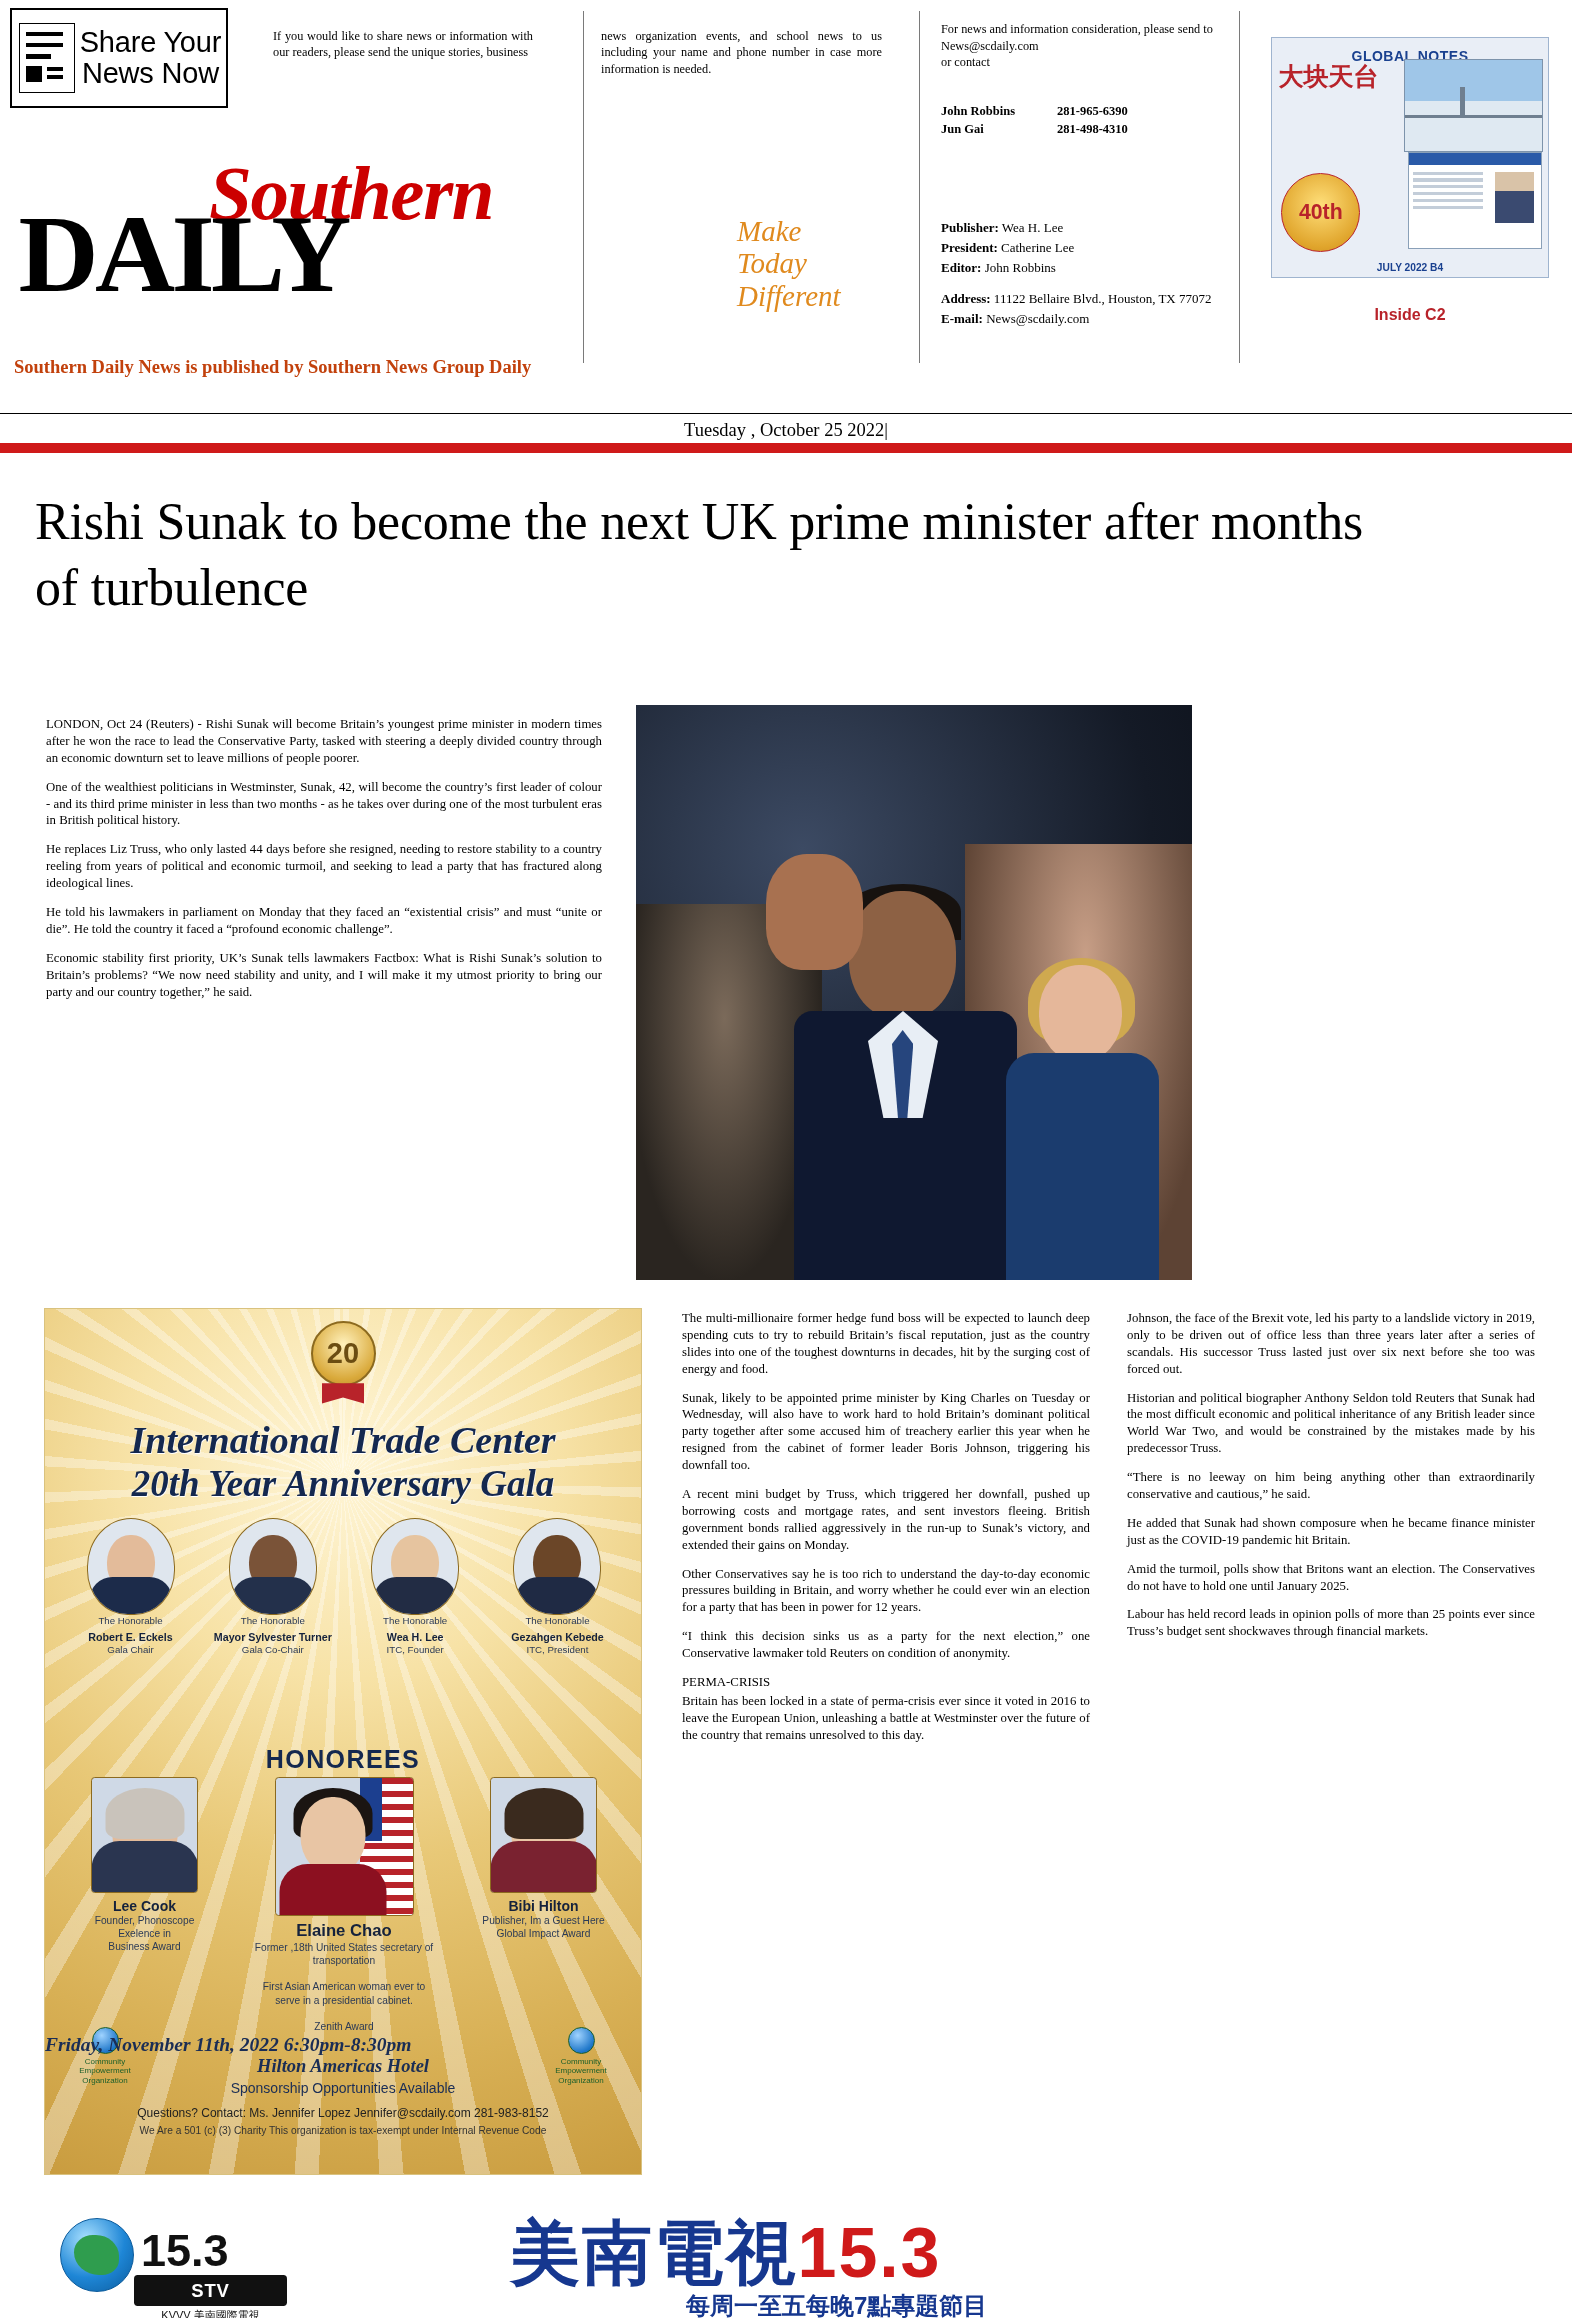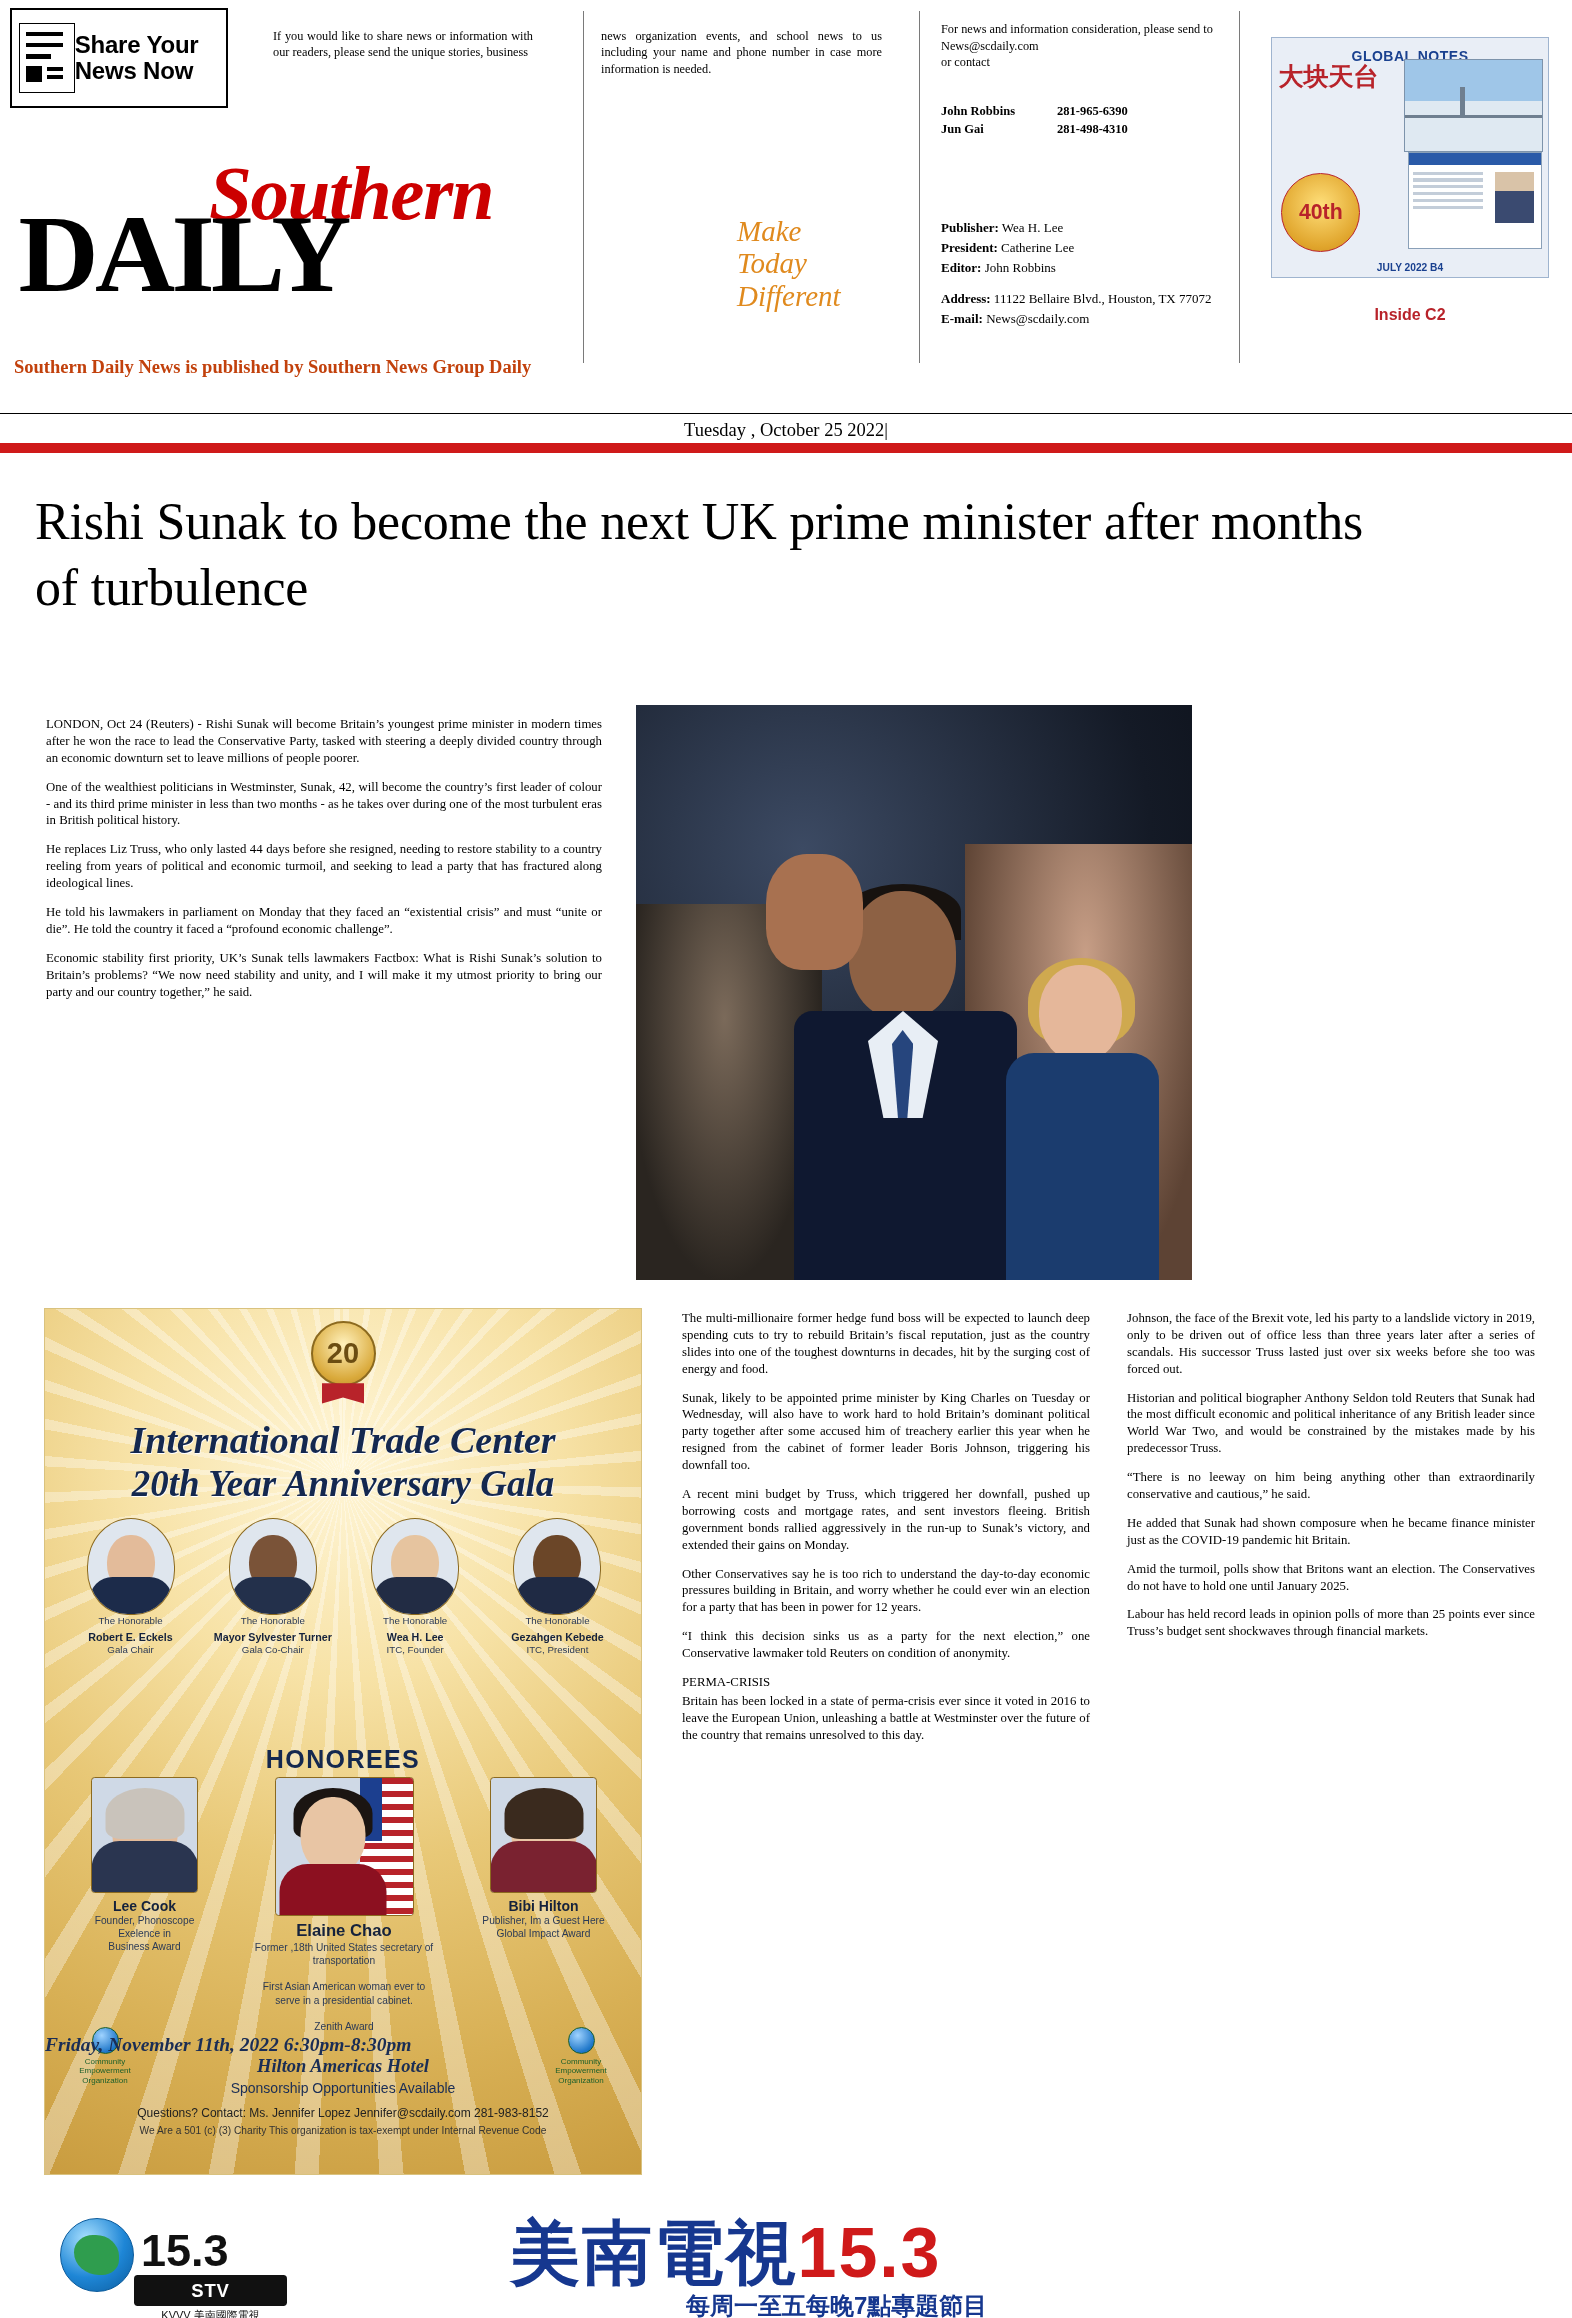--- a/index.html
+++ b/index.html
@@ -27,22 +27,22 @@
   .share-icon i {
     position:absolute; background:#000; display:block;
   }
   .share-icon .l1 { left:6.5px; top:7.4px; width:37px; height:4.6px; }
   .share-icon .l2 { left:6.5px; top:18.5px; width:37px; height:4.6px; }
   .share-icon .l3 { left:6.5px; top:30px; width:25px; height:4.6px; }
   .share-icon .sq { left:6.5px; top:42px; width:16px; height:16px; }
   .share-icon .l4 { left:27px; top:43px; width:16.7px; height:3.7px; }
   .share-icon .l5 { left:27px; top:51px; width:16.7px; height:3.7px; }
   .share-label {
-    flex:1; text-align:left; font-family:"Liberation Sans", sans-serif;
-    font-weight:bold; font-size:24px; line-height:1.08; letter-spacing:-0.2px;
+    flex:1; text-align:center; font-family:"Liberation Sans", sans-serif;
+    font-weight:normal; font-size:29px; line-height:1.08; letter-spacing:-0.2px;
   }
 
   .col-text {
     position:absolute; font-family:"Liberation Serif", serif;
     font-size:12.3px; line-height:1.33; text-align:justify;
   }
   .c1 { left:273px; top:28px; width:260px; }
   .c2 { left:601px; top:28px; width:281px; }
   .c3 { left:941px; top:21.3px; width:288px; }
 
@@ -500,21 +500,21 @@
     <p>The multi-millionaire former hedge fund boss will be expected to launch deep spending cuts to try to rebuild Britain’s fiscal reputation, just as the country slides into one of the toughest downturns in decades, hit by the surging cost of energy and food.</p>
     <p>Sunak, likely to be appointed prime minister by King Charles on Tuesday or Wednesday, will also have to work hard to hold Britain’s dominant political party together after some accused him of treachery earlier this year when he resigned from the cabinet of former leader Boris Johnson, triggering his downfall too.</p>
     <p>A recent mini budget by Truss, which triggered her downfall, pushed up borrowing costs and mortgage rates, and sent investors fleeing. British government bonds rallied aggressively in the run-up to Sunak’s victory, and extended their gains on Monday.</p>
     <p>Other Conservatives say he is too rich to understand the day-to-day economic pressures building in Britain, and worry whether he could ever win an election for a party that has been in power for 12 years.</p>
     <p>“I think this decision sinks us as a party for the next election,” one Conservative lawmaker told Reuters on condition of anonymity.</p>
     <p style="margin-bottom:1.9px;">PERMA-CRISIS</p>
     <p>Britain has been locked in a state of perma-crisis ever since it voted in 2016 to leave the European Union, unleashing a battle at Westminster over the future of the country that remains unresolved to this day.</p>
   </div>
 
   <div class="body-col bc3">
-    <p>Johnson, the face of the Brexit vote, led his party to a landslide victory in 2019, only to be driven out of office less than three years later after a series of scandals. His successor Truss lasted just over six weeks before she too was forced out.</p>
+    <p>Johnson, the face of the Brexit vote, led his party to a landslide victory in 2019, only to be driven out of office less than three years later after a series of scandals. His successor Truss lasted just over six next before she too was forced out.</p>
     <p>Historian and political biographer Anthony Seldon told Reuters that Sunak had the most difficult economic and political inheritance of any British leader since World War Two, and would be constrained by the mistakes made by his predecessor Truss.</p>
     <p>“There is no leeway on him being anything other than extraordinarily conservative and cautious,” he said.</p>
     <p>He added that Sunak had shown composure when he became finance minister just as the COVID-19 pandemic hit Britain.</p>
     <p>Amid the turmoil, polls show that Britons want an election. The Conservatives do not have to hold one until January 2025.</p>
     <p>Labour has held record leads in opinion polls of more than 25 points ever since Truss’s budget sent shockwaves through financial markets.</p>
   </div>
 
   <div class="itc-ad">
     <div class="itc-rays"></div>
     <div class="itc-seal">

